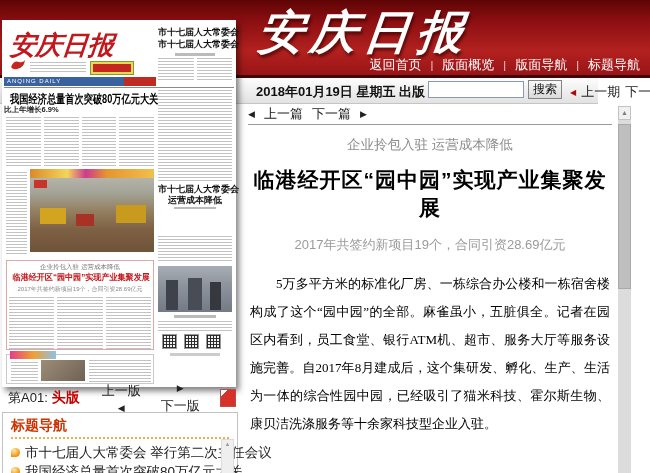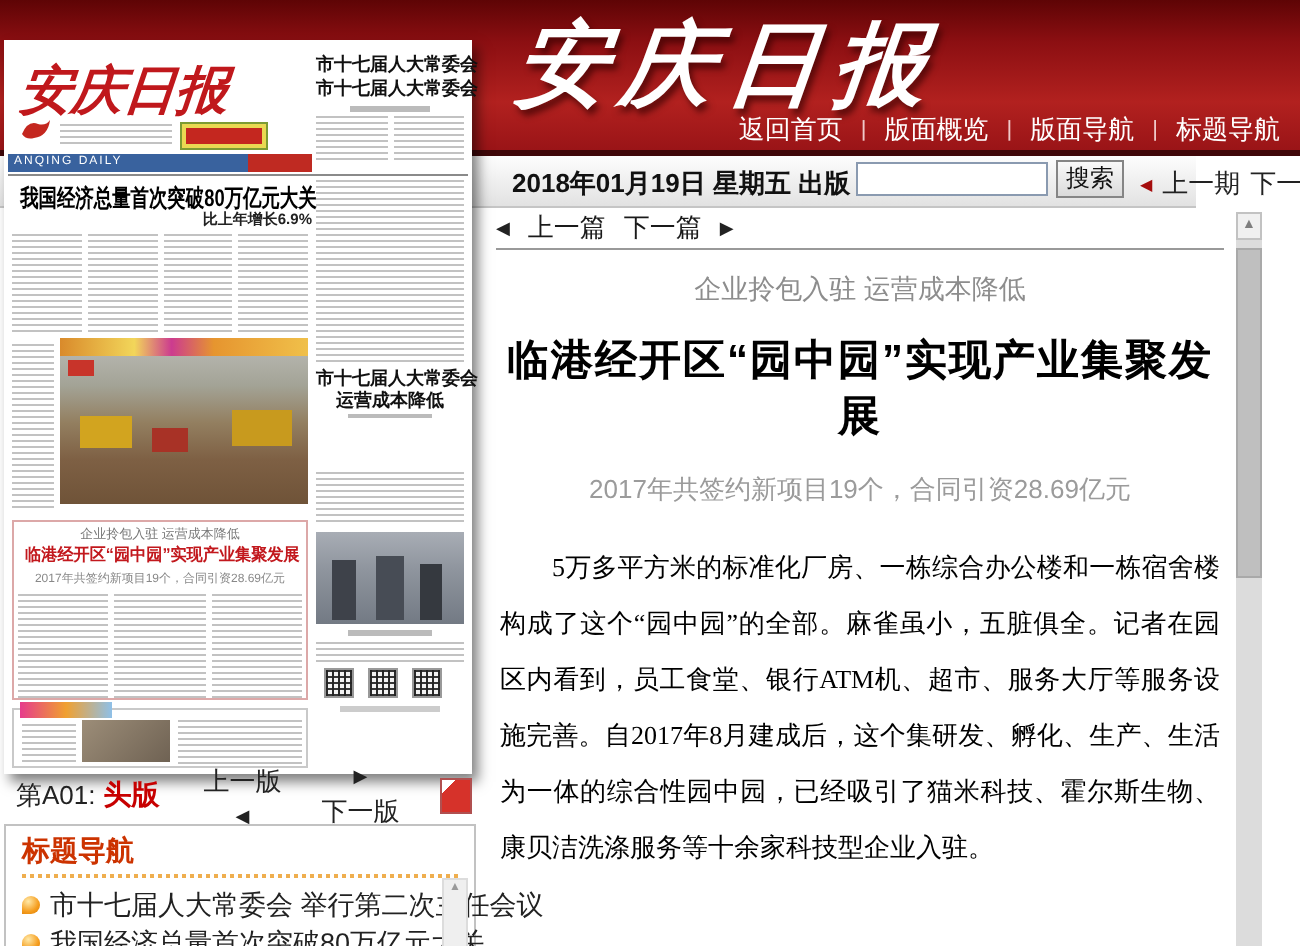--- a/index.html
+++ b/index.html
@@ -75,21 +75,21 @@
   .t-bluebar{left:2px;top:57px;width:152px;height:9px;background:#39629e;color:#fff;font-size:6px;
           line-height:9px;padding-left:3px;letter-spacing:1px;white-space:nowrap;overflow:hidden;}
   .t-bluered{right:0;top:0;width:32px;height:9px;background:#bf2a22;}
   .t-trbox{left:156px;top:6px;width:74px;height:58px;}
   .t-trh{position:static;font-size:9px;font-weight:bold;text-align:center;line-height:12px;color:#111;white-space:nowrap;}
   .t-trsub{position:static;width:40px;height:3px;margin:3px auto 2px;background:#bbb;}
   .t-trcols{position:static;height:22px;margin-top:2px;}
   .t-div{left:2px;top:67px;width:230px;height:1px;background:#8a8a8a;}
   .t-mainh{left:2px;top:71px;width:152px;text-align:center;font-size:10px;font-weight:bold;color:#000;
           white-space:nowrap;transform:scale(.92,1.2);transform-origin:center top;}
-  .t-mainsub{left:2px;top:85px;width:152px;text-align:right;font-size:7.5px;font-weight:bold;color:#222;}
+  .t-mainsub{left:2px;top:85px;width:152px;text-align:left;font-size:7.5px;font-weight:bold;color:#222;}
   .t-cols1{left:4px;top:97px;width:148px;height:49px;}
   .t-banner{left:28px;top:149px;width:124px;height:9px;
           background:linear-gradient(90deg,#d98a2b,#f2d65a 30%,#cc3b8f 45%,#e6952f 62%,#f0c04a);}
   .t-photo{left:28px;top:158px;width:124px;height:74px;overflow:hidden;
           background:linear-gradient(180deg,#b3b3ab 0%,#a3a396 20%,#937f60 45%,#7e6044 70%,#6f5338 100%);}
   .t-flag{left:4px;top:2px;width:13px;height:8px;background:#c8342a;}
   .t-ex1{left:10px;top:30px;width:26px;height:16px;background:#d2a41f;}
   .t-ex2{right:8px;top:27px;width:30px;height:18px;background:#c89a1e;}
   .t-truck{left:46px;top:36px;width:18px;height:12px;background:#a83226;}
   .t-colnarrow{left:4px;top:152px;width:21px;height:82px;}

